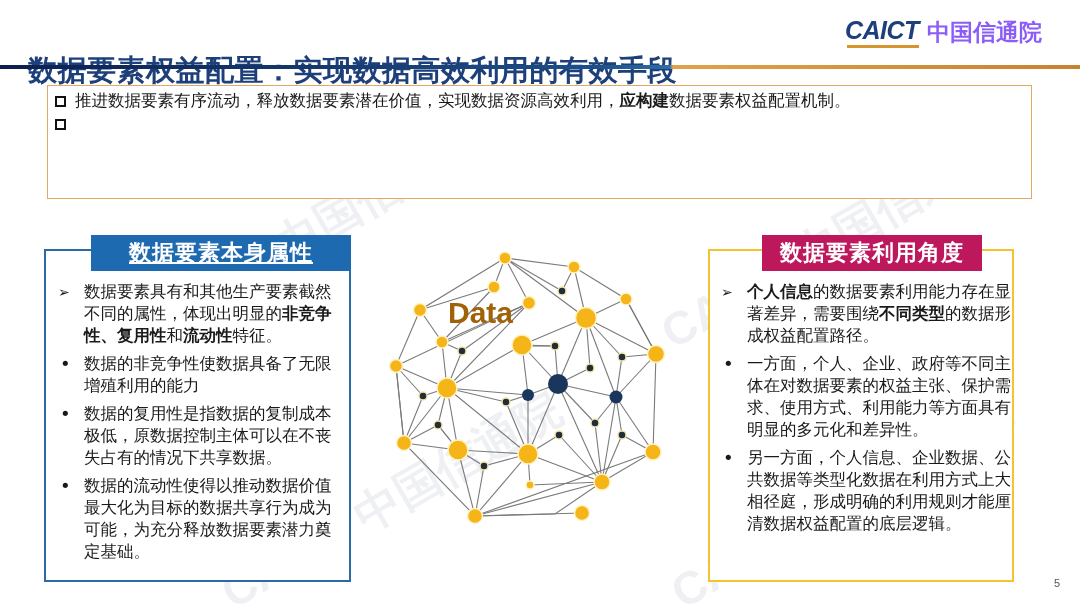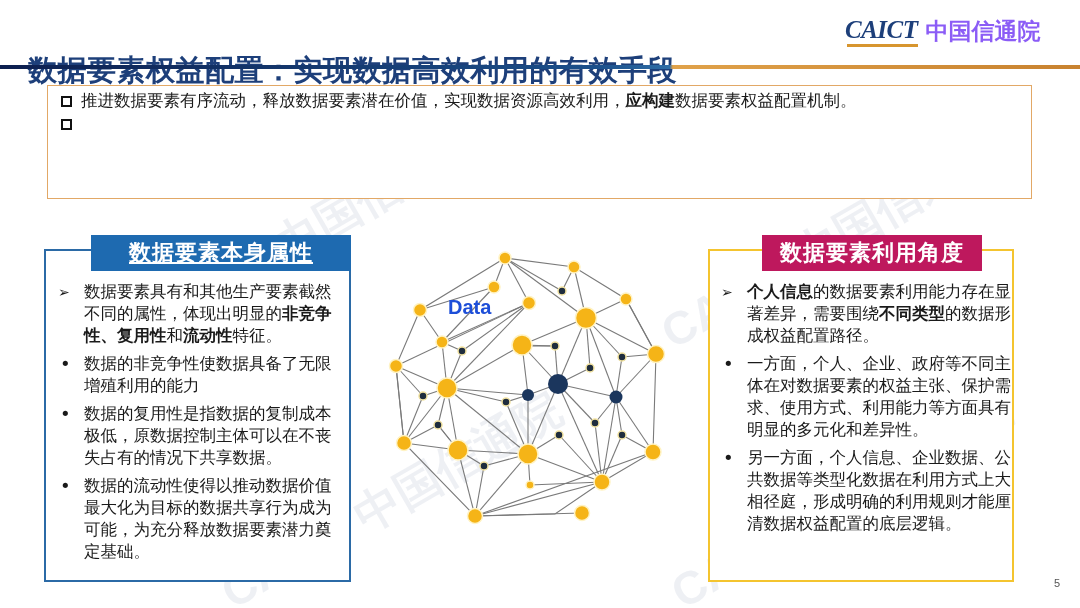--- a/index.html
+++ b/index.html
@@ -7,37 +7,37 @@
   body { position: relative; font-family: "DejaVu Sans", "Liberation Sans", sans-serif; color: #1a1a1a; }
 
   .title {
     position: absolute; left: 28px; top: 14px;
     font-size: 29px; font-weight: bold; color: #1d3f7a; letter-spacing: 0.5px;
     white-space: nowrap;
     margin-top: 37px;
   }
   .logo { position: absolute; left: 845px; top: 16px; display: flex; align-items: center; }
   .logo-en {
-    font-family: Liberation Serif, serif; font-weight: bold; font-style: italic;
+    font-family: Liberation Sans, sans-serif; font-weight: bold; font-style: italic;
     font-size: 25px; color: #1d3f7a; letter-spacing: -0.5px; position: relative; padding-bottom: 3px;
   }
   .logo-en::after {
     content: ""; position: absolute; left: 2px; right: 0; bottom: 0; height: 3px; background: #d7952e;
   }
   .logo-cn { font-size: 23px; color: #8b5cf6; margin-left: 8px; font-weight: bold; }
 
   .header-rule {
     position: absolute; left: 0; top: 65px; width: 1080px; height: 4px;
     background: linear-gradient(to right, #0d1f4f 0%, #1b4f8a 55%, #2f6da6 62%, #e0a24a 62.3%, #c8822f 100%);
   }
 
   .intro-box {
     position: absolute; left: 47px; top: 85px; width: 985px; height: 114px;
     border: 1.5px solid #e2a866; background: #fff;
-    padding: 4px 10px 0 12px;
+    padding: 4px 10px 0 6px;
     font-size: 16.5px; line-height: 22.5px; color: #1a1a1a;
   }
   .intro-line { display: flex; white-space: nowrap; }
   .intro-line .sq {
     display: inline-block; width: 11px; height: 11px; border: 2px solid #111;
     margin: 6px 9px 0 1px; flex: none;
   }
   .intro-cont { padding-left: 0; white-space: nowrap; }
   .intro-cont.indent { padding-left: 30px; }
   b { font-weight: bold; }
@@ -62,21 +62,21 @@
   .bullets.left { left: 56px; width: 290px; }
   .bullets.right { left: 719px; width: 292px; }
   .bullet { display: flex; margin-bottom: 6px; }
   .bullet .mark { flex: none; width: 28px; font-size: 14px; padding-left: 2px; }
   .bullet .mark.dot { font-size: 18px; line-height: 22px; padding-left: 4px; }
   .bullet .txt { flex: 1; }
 
   .network { position: absolute; left: 370px; top: 230px; width: 330px; height: 370px; }
   .data-label {
     position: absolute; left: 448px; top: 296px; font-family: "Liberation Sans", sans-serif;
-    font-weight: bold; font-size: 20px; color: #1d4ed8;
+    font-weight: bold; font-size: 30px; color: #a16207;
   }
 
   .watermark {
     position: absolute; font-size: 46px; font-weight: bold; color: rgba(120,140,170,0.13);
     transform: rotate(-30deg); white-space: nowrap; pointer-events: none; font-family: "Liberation Sans", sans-serif;
   }
 
   .page-num {
     position: absolute; left: 1054px; top: 577px; font-size: 11px; color: #555;
     font-family: "Liberation Sans", sans-serif;

